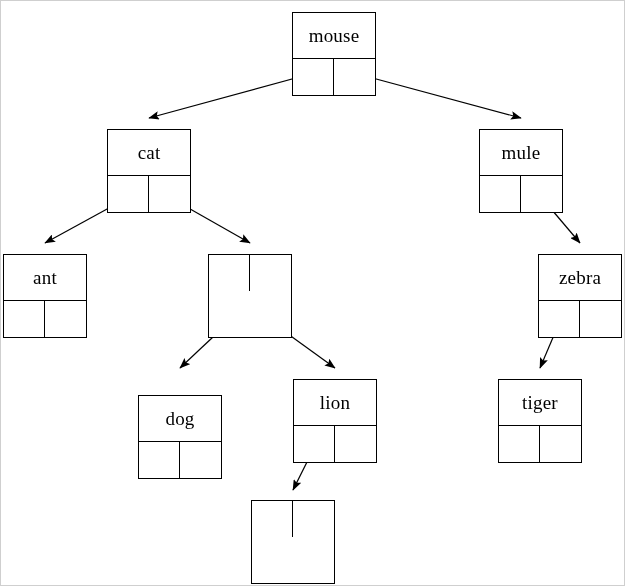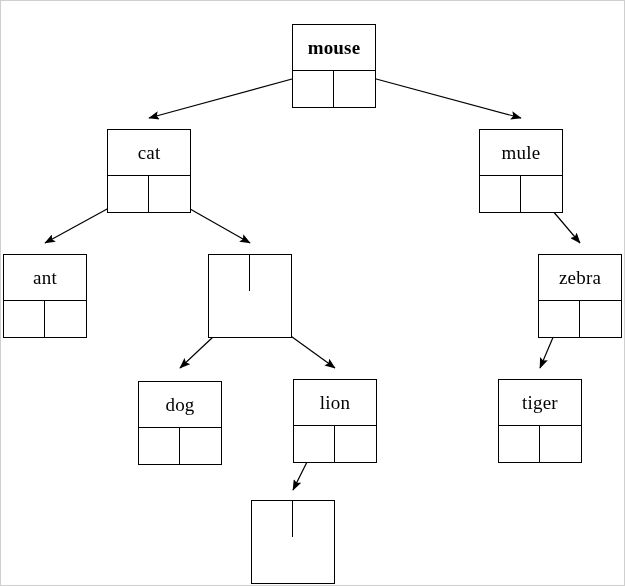--- a/index.html
+++ b/index.html
@@ -77,21 +77,21 @@
         <line x1="168" y1="196" x2="249" y2="242" stroke="#000000" stroke-width="1.2" marker-end="url(#arrowhead)"></line>
         <line x1="540" y1="196" x2="579" y2="242" stroke="#000000" stroke-width="1.2" marker-end="url(#arrowhead)"></line>
         <line x1="229" y1="320" x2="179" y2="367" stroke="#000000" stroke-width="1.2" marker-end="url(#arrowhead)"></line>
         <line x1="269" y1="320" x2="334" y2="367" stroke="#000000" stroke-width="1.2" marker-end="url(#arrowhead)"></line>
         <line x1="559" y1="320" x2="539" y2="367" stroke="#000000" stroke-width="1.2" marker-end="url(#arrowhead)"></line>
         <line x1="314" y1="445" x2="292" y2="489" stroke="#000000" stroke-width="1.2" marker-end="url(#arrowhead)"></line>
       </g>
   </svg>
 
   <div id="nodes">
-      <div class="node" style="left: 291px; top: 23px; font-weight: bold;">
+      <div class="node" style="left: 291px; top: 11px;">
         <div class="node-label">mouse</div>
         <div class="node-ptrs">
           <div class="ptr left"></div>
           <div class="ptr right"></div>
         </div>
       </div>
       <div class="node" style="left: 106px; top: 128px;">
         <div class="node-label">cat</div>
         <div class="node-ptrs">
           <div class="ptr left"></div>
@@ -118,21 +118,21 @@
           <div class="ptr right"></div>
         </div>
       </div>
       <div class="node" style="left: 537px; top: 253px; text-align: center;">
         <div class="node-label">zebra</div>
         <div class="node-ptrs">
           <div class="ptr left"></div>
           <div class="ptr right"></div>
         </div>
       </div>
-      <div class="node" style="left: 137px; top: 380px;">
+      <div class="node" style="left: 137px; top: 394px;">
         <div class="node-label">dog</div>
         <div class="node-ptrs">
           <div class="ptr left"></div>
           <div class="ptr right"></div>
         </div>
       </div>
       <div class="node" style="left: 292px; top: 378px;">
         <div class="node-label">lion</div>
         <div class="node-ptrs">
           <div class="ptr left"></div>

